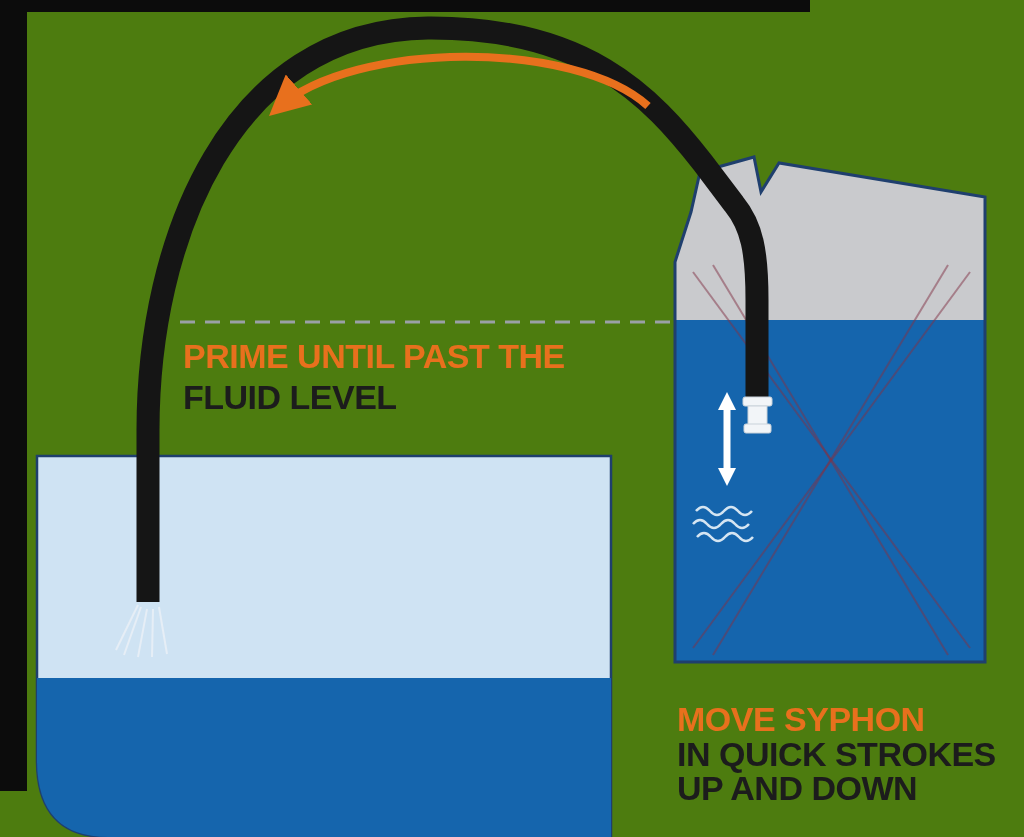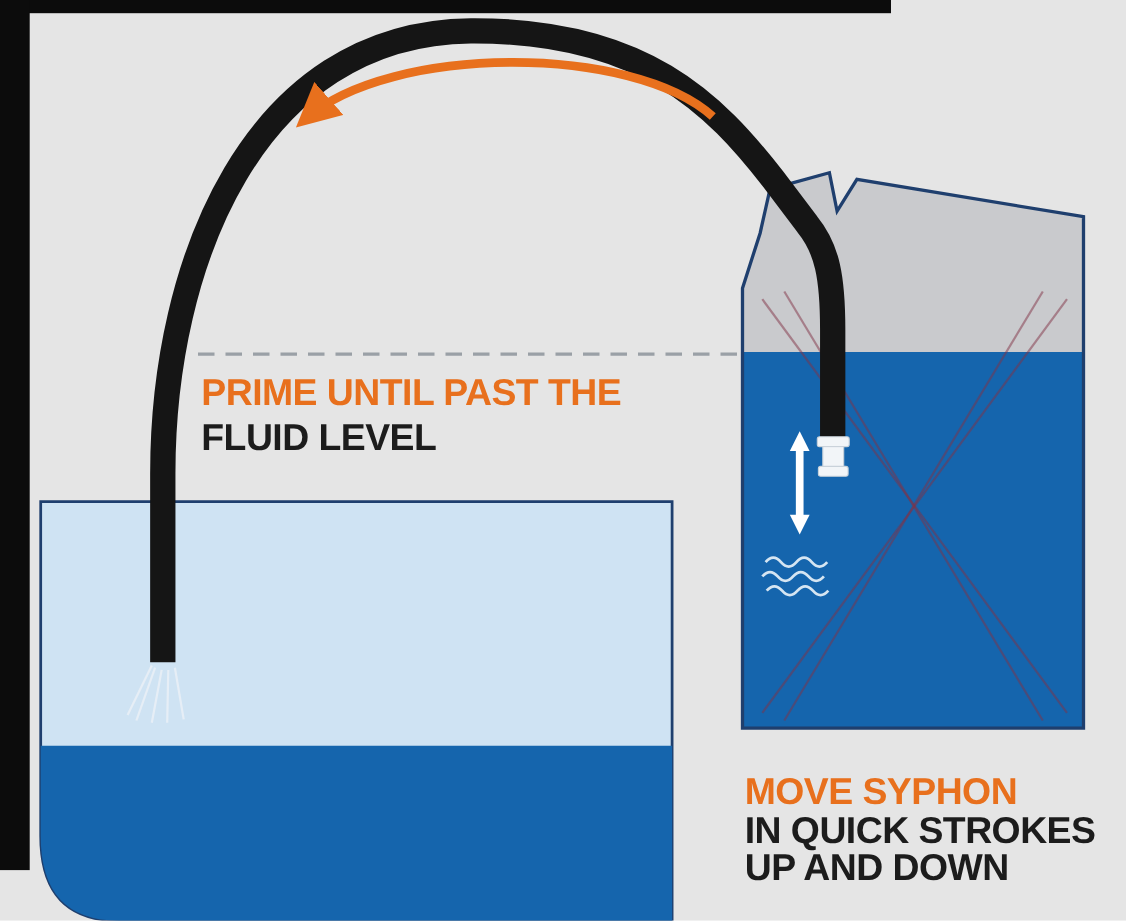--- a/index.html
+++ b/index.html
@@ -1,21 +1,21 @@
 <!DOCTYPE html>
 <html><head>
 <meta charset="utf-8">
 <title>Syphon Diagram</title>
 <style>
   html, body { margin: 0; padding: 0; background: #ffffff; }
   #stage {
     position: relative;
     width: 1024px;
     height: 837px;
-    background: #e5e5e5;
+    background: #4d7c0f;
     overflow: hidden;
     font-family: "Liberation Sans", sans-serif;
   }
   svg { display: block; }
   .lbl {
     font-family: "Liberation Sans", sans-serif;
     font-weight: bold;
     font-size: 34px;
     letter-spacing: -0.5px;
   }

